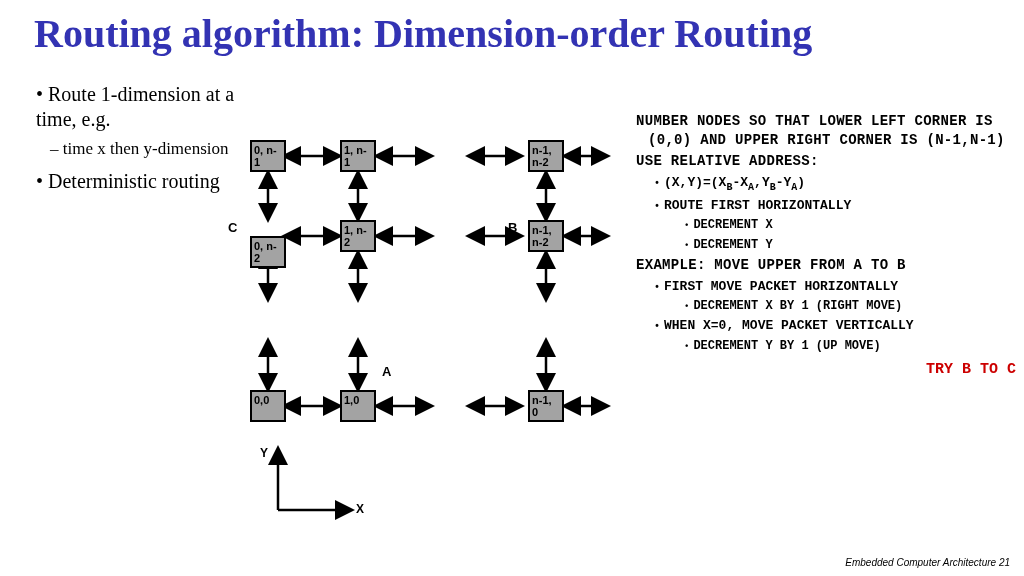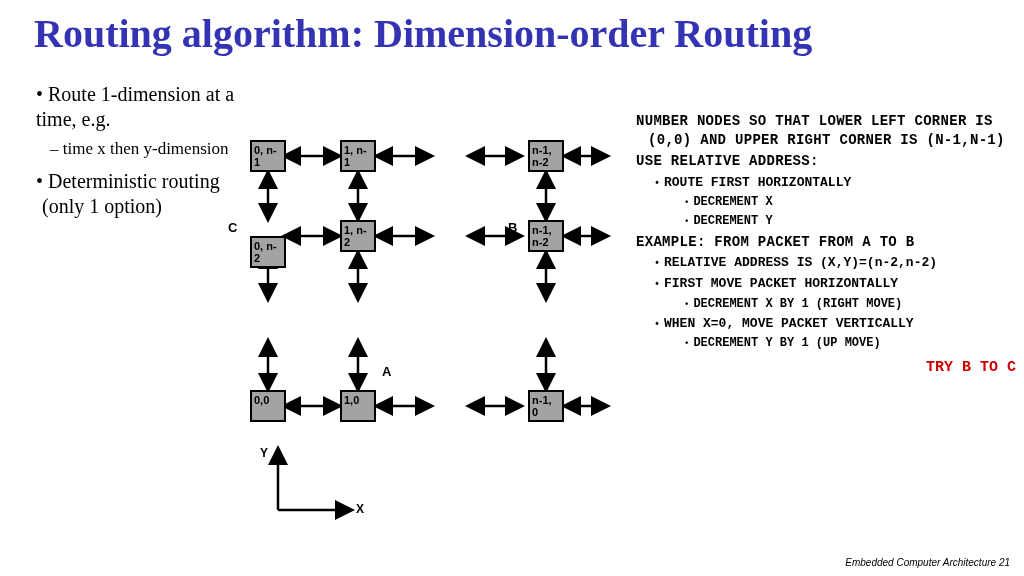--- a/index.html
+++ b/index.html
@@ -94,21 +94,20 @@
 </style>
 </head>
 <body>
 
 <div class="slide-title">Routing algorithm: Dimension-order Routing</div>
 
 <div class="left-col">
   <div class="bullet1"><span>Route 1-dimension at a time, e.g.</span></div>
   <div class="sub1"><span>time x then y-dimension</span></div>
   <div class="bullet1" style="margin-bottom:0"><span>Deterministic routing</span></div>
-  <div style="margin-left:14px">(only 1 option)</div>
 </div>
 
 <div class="diagram">
   <svg width="400" height="410" style="position:absolute;left:0;top:0">
     <defs>
       <marker id="ah" markerWidth="8" markerHeight="8" refX="6" refY="4" orient="auto">
         <polygon points="0 0, 8 4, 0 8" fill="#000"></polygon>
       </marker>
       <marker id="ah2" markerWidth="8" markerHeight="8" refX="2" refY="4" orient="auto">
         <polygon points="8 0, 0 4, 8 8" fill="#000"></polygon>
@@ -161,25 +160,25 @@
   <div class="label" style="left:152px; top:244px">A</div>
   <div class="label" style="left:278px; top:100px">B</div>
   <div class="label" style="left:-2px; top:100px">C</div>
   <div class="label" style="left:30px; top:326px; font-size:12px">Y</div>
   <div class="label" style="left:126px; top:382px; font-size:12px">X</div>
 </div>
 
 <div class="right-col">
   <div class="h" style="text-indent:-12px; padding-left:12px">NUMBER NODES SO THAT LOWER LEFT CORNER IS (0,0) AND UPPER RIGHT CORNER IS (N-1,N-1)</div>
   <div class="h">USE RELATIVE ADDRESS:</div>
+  <div class="b1">(X,Y)=(X<span class="subscr">B</span>-X<span class="subscr">A</span>,Y<span class="subscr">B</span>-Y<span class="subscr">A</span>)</div>
   <div class="b1">ROUTE FIRST HORIZONTALLY</div>
   <div class="b2">DECREMENT X</div>
   <div class="b2">DECREMENT Y</div>
-  <div class="h">EXAMPLE: FROM PACKET FROM A TO B</div>
-  <div class="b1">RELATIVE ADDRESS IS (X,Y)=(n-2,n-2)</div>
+  <div class="h">EXAMPLE: MOVE UPPER FROM A TO B</div>
   <div class="b1">FIRST MOVE PACKET HORIZONTALLY</div>
   <div class="b2">DECREMENT X BY 1 (RIGHT MOVE)</div>
   <div class="b1">WHEN X=0, MOVE PACKET VERTICALLY</div>
   <div class="b2">DECREMENT Y BY 1 (UP MOVE)</div>
   <div class="red">TRY B TO C</div>
 </div>
 
 <div class="footer">Embedded Computer Architecture  21</div>
 
 </body></html>

